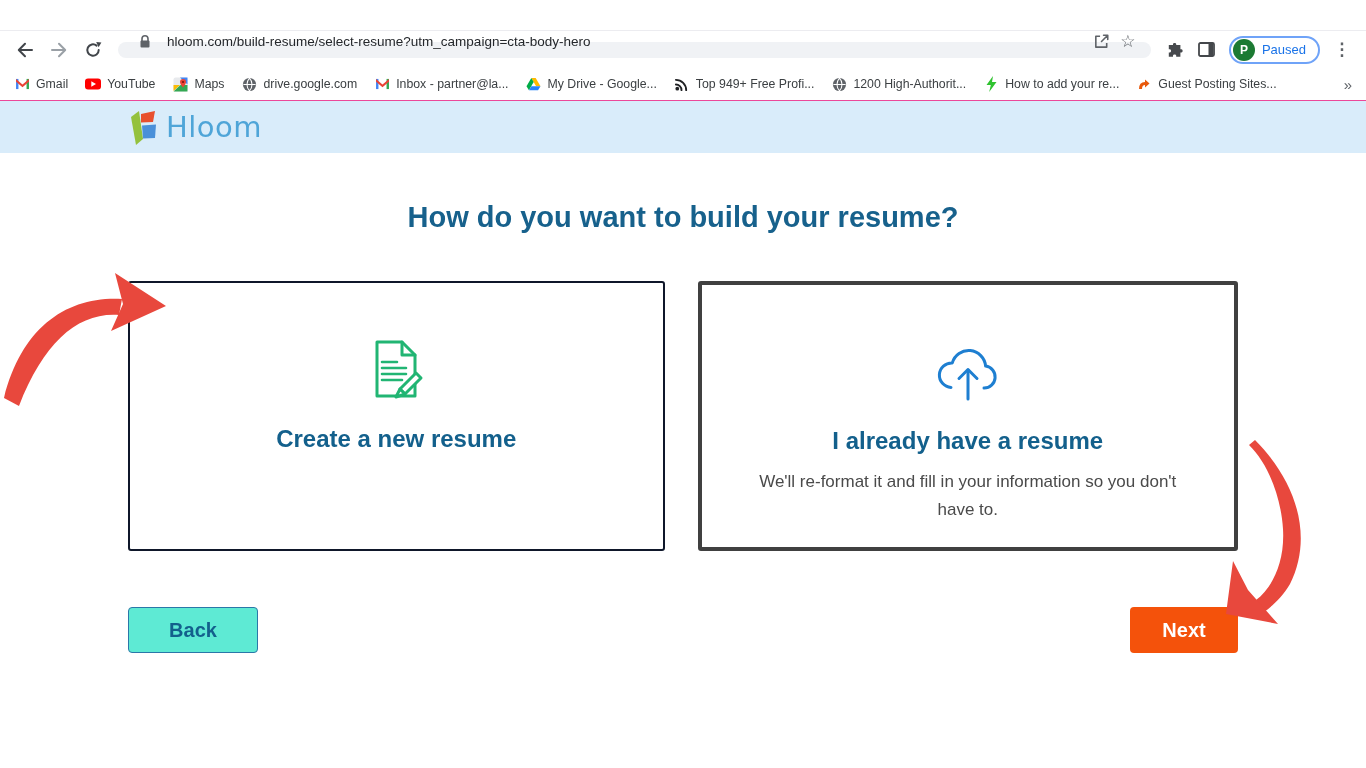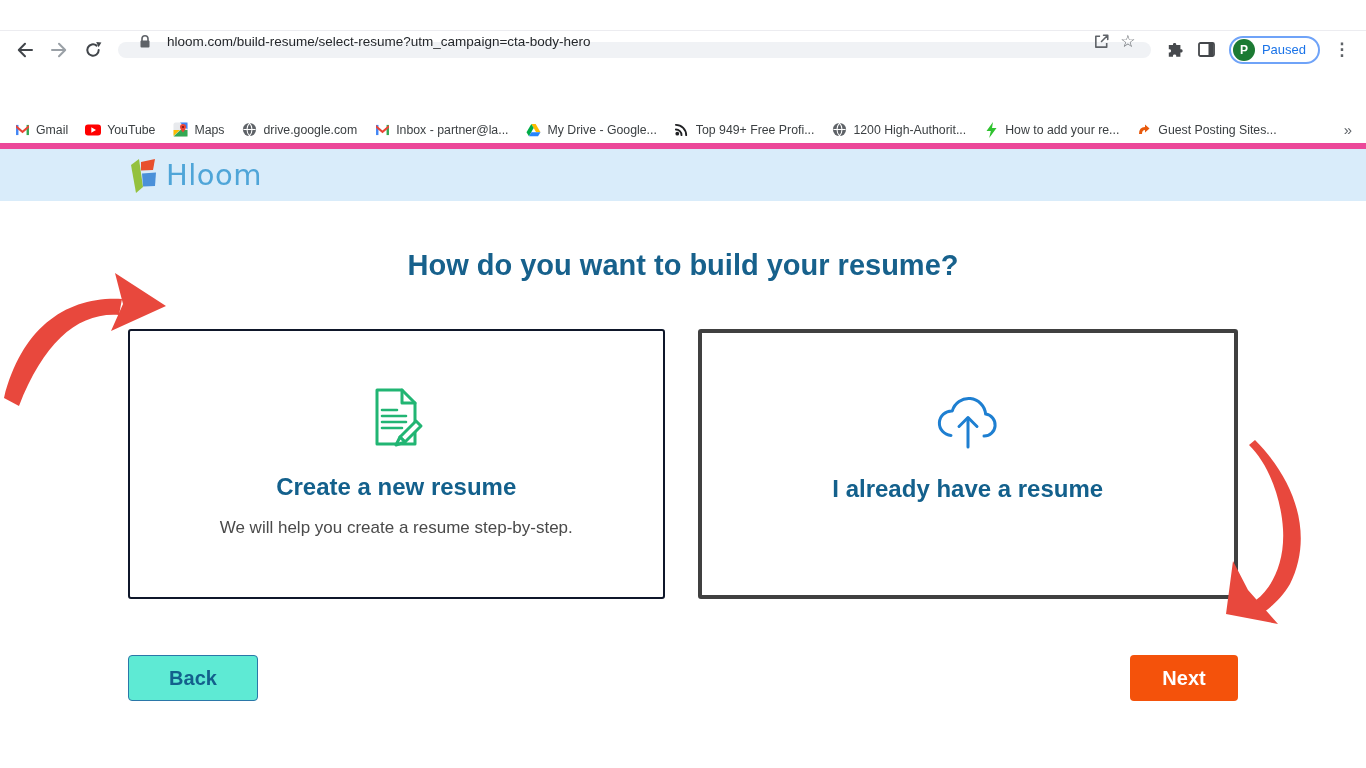--- a/index.html
+++ b/index.html
@@ -13,21 +13,21 @@
   .omnibox { flex:1; height:14px; background:#f0f2f5; border-radius:14px; display:flex; align-items:center; padding:0 10px 16px 14px; margin:0 6px; min-width:0; }
   .omnibox .url { font-size:13.5px; color:#24272b; flex:1; white-space:nowrap; overflow:hidden; margin-left:9px; }
   .omni-ico { width:26px; height:26px; display:flex; align-items:center; justify-content:center; flex:0 0 auto; }
   .tool-ico { width:28px; height:28px; display:flex; align-items:center; justify-content:center; flex:0 0 auto; font-size:16px; color:#5f6368; }
   .star-glyph { font-size:17px; color:#5f6368; line-height:1; }
   .profile-pill { height:28px; border:2px solid #6fa3f8; border-radius:15px; background:#fff; display:flex; align-items:center; gap:7px; padding:0 12px 0 2px; margin:0 4px; cursor:pointer; flex:0 0 auto; }
   .avatar { width:22px; height:22px; border-radius:50%; background:#1c7a33; color:#fff; font-size:12px; font-weight:bold; display:flex; align-items:center; justify-content:center; }
   .paused-label { color:#1a73e8; font-size:13px; }
   .dots-glyph { font-size:17px; color:#5f6368; font-weight:bold; }
 
-  .bookmarks { height:33px; background:#fff; border-bottom:6px solid #ec4899; display:flex; align-items:center; padding:0 14px; gap:17px;margin-top:48px; }
+  .bookmarks { height:33px; background:#fff; border-bottom:1px solid #ec4899; display:flex; align-items:center; padding:0 14px; gap:17px; }
   .bm { display:flex; align-items:center; gap:6px; cursor:pointer; flex:0 0 auto; }
   .bm-label { font-size:12.3px; color:#3c4043; white-space:nowrap; }
   .bm-ico { width:16px; height:16px; display:flex; align-items:center; justify-content:center; }
   .bm-overflow { margin-left:auto; font-size:15px; color:#5f6368; cursor:pointer; }
 
   
   .site-header { height:52px; background:#d9ecfa; display:flex; align-items:center; padding-left:128px; }
   .logo { display:flex; align-items:center; gap:4px; cursor:pointer; }
   .logo-text { font-size:29px; color:#4fa5d8; letter-spacing:0.5px; font-family:"DejaVu Sans", sans-serif; }
 
@@ -230,32 +230,32 @@
       <div class="card-icon">
         <svg width="64" height="64" viewBox="0 0 64 64" fill="none" stroke="#21b573" stroke-width="3" stroke-linecap="round" stroke-linejoin="round">
           <path d="M13 5 H38 L51 18 V59 H13 Z" fill="#fff"></path>
           <path d="M38 5 V18 H51"></path>
           <path d="M18 25 H33 M18 31 H42 M18 37 H42 M18 43 H38" stroke-width="2.6"></path>
           <polygon points="36,52 52,36 57,41 41,57" fill="#fff"></polygon>
           <polygon points="36,52 41,57 32,60" fill="#fff"></polygon>
         </svg>
       </div>
       <div class="card-title">Create a new resume</div>
-      <div class="card-desc">We will help you create a resume step-by-step.</div>
     </div>
 
     <div class="card plain">
       <div class="card-icon">
         <svg width="76" height="62" viewBox="0 0 76 62" fill="none" stroke="#1e7fd1" stroke-width="3" stroke-linecap="round" stroke-linejoin="round">
           <path d="M54 47 a11 11 0 0 0 1.6 -21.9 a17 17 0 0 0 -33.3 -3.2 A12 12 0 0 0 21 46.4"></path>
           <path d="M38 58 V29"></path>
           <path d="M29 37.5 L38 28.5 L47 37.5"></path>
         </svg>
       </div>
       <div class="card-title">I already have a resume</div>
+      <div class="card-desc">We'll re-format it and fill in your information so you don't have to.</div>
     </div>
   </div>
 
   <div class="btn-row">
     <button class="btn-back">Back</button>
     <button class="btn-next">Next</button>
   </div>
 
 </div>
 

